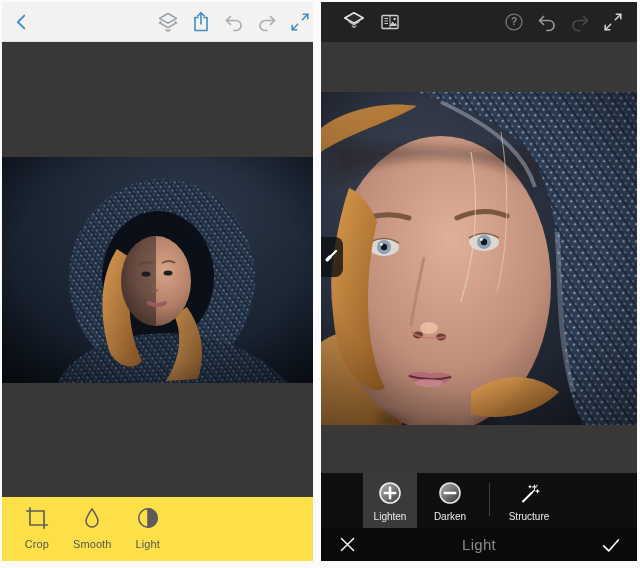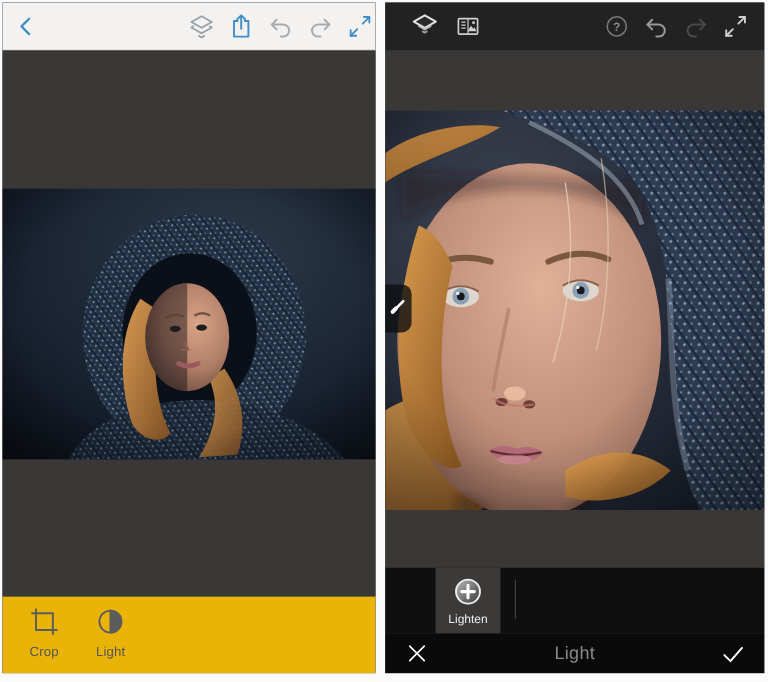--- a/index.html
+++ b/index.html
@@ -12,21 +12,21 @@
 
   
   .lp-topbar { height:40px; background:#f3f2f1; border-bottom:1px solid #e0dedd;
                display:flex; align-items:center; padding:0 1px 0 8px; }
   .lp-topbar .spacer { flex:1; }
   .icon-btn { width:24px; height:24px; display:flex; align-items:center; justify-content:center; margin-left:9px; }
   .icon-btn svg { display:block; }
   .lp-canvas { position:relative; height:455px; background:#393836; }
   .lp-photo { position:absolute; top:115px; left:0; width:311px; height:226px; }
   .lp-photo svg { display:block; width:100%; height:100%; }
-  .lp-tray { height:64px; background:#eab308; display:flex; padding:8px 0 0 7px; overflow:hidden; }
+  .lp-tray { height:64px; background:#fde047; display:flex; padding:8px 0 0 7px; overflow:hidden; }
   .lp-tool { width:55.5px; flex:0 0 55.5px; display:flex; flex-direction:column; align-items:center; }
   .lp-tool .t-icon { height:26px; display:flex; align-items:center; justify-content:center; }
   .lp-tool .t-label { margin-top:7px; font-size:11px; color:#565656; letter-spacing:0.1px; }
 
   
   .rp-topbar { height:40px; background:#222222; display:flex; align-items:center; padding:0 12px 0 20px; }
   .rp-topbar .spacer { flex:1; }
   .rp-topbar .icon-btn { margin-left:0; margin-right:10px; width:26px; height:26px; }
   .rp-topbar .right-group { display:flex; }
   .rp-topbar .right-group .icon-btn { margin-right:0; margin-left:9px; width:24px; height:24px; }
@@ -163,20 +163,28 @@
 
     <div class="lp-tray">
       <div class="lp-tool">
         <span class="t-icon">
           <svg width="26" height="26" viewBox="0 0 24 24" fill="none" stroke="#5c5c5c" stroke-width="1.5" stroke-linecap="round">
               <path d="M5.5 2.5 V18.5 H21.5"></path>
               <path d="M2.5 5.5 H18.5 V21.5"></path>
             </svg>
         </span>
         <span class="t-label">Crop</span>
+      </div>
+      <div class="lp-tool">
+        <span class="t-icon">
+          <svg width="26" height="26" viewBox="0 0 24 24" fill="none" stroke="#5c5c5c" stroke-width="1.4" stroke-linejoin="round">
+              <path d="M12 3.5 C9.5 7.5 6.5 11.5 6.5 14.8 a5.5 5.5 0 0 0 11 0 C17.5 11.5 14.5 7.5 12 3.5 Z"></path>
+            </svg>
+        </span>
+        <span class="t-label">Smooth</span>
       </div>
       <div class="lp-tool">
         <span class="t-icon">
           <svg width="26" height="26" viewBox="0 0 24 24" fill="none" stroke="#5c5c5c" stroke-width="1.4">
               <circle cx="12" cy="12" r="8.5"></circle>
               <path d="M12 3.5 a8.5 8.5 0 0 1 0 17 Z" fill="#5c5c5c"></path>
             </svg>
         </span>
         <span class="t-label">Light</span>
       </div>
@@ -333,21 +341,49 @@
                   <stop offset="0" stop-color="#b8b8b8"></stop>
                   <stop offset="100%" stop-color="#3a3a3a"></stop>
                 </linearGradient>
               </defs>
               <circle cx="12" cy="12" r="10" fill="url(#metal1)" stroke="#ededed" stroke-width="1.6"></circle>
               <path d="M12 6.8 V17.2 M6.8 12 H17.2" stroke="#ffffff" stroke-width="2.6" stroke-linecap="round"></path>
             </svg>
         </span>
         <span class="t-label">Lighten</span>
       </div>
+      <div class="rp-tool">
+        <span class="t-icon">
+          <svg width="24" height="24" viewBox="0 0 24 24" fill="none">
+              <defs>
+                <linearGradient id="metal2" x1="0" y1="0" x2="1" y2="1">
+                  <stop offset="0" stop-color="#b0b0b0"></stop>
+                  <stop offset="100%" stop-color="#343434"></stop>
+                </linearGradient>
+              </defs>
+              <circle cx="12" cy="12" r="10" fill="url(#metal2)" stroke="#e2e2e2" stroke-width="1.6"></circle>
+              <path d="M6.8 12 H17.2" stroke="#ffffff" stroke-width="2.6" stroke-linecap="round"></path>
+            </svg>
+        </span>
+        <span class="t-label">Darken</span>
+      </div>
       <div class="rp-divider"></div>
+      <div class="rp-tool">
+        <span class="t-icon">
+          <svg width="24" height="24" viewBox="0 0 24 24" fill="none" stroke="#ffffff" stroke-linecap="round">
+              <path d="M6 20.5 L14.5 12" stroke-width="2"></path>
+              <path d="M14.5 12 L17.5 9" stroke-width="1.4"></path>
+              <path d="M17.5 4 V7.6 M15.7 5.8 H19.3" stroke-width="1.2"></path>
+              <path d="M20.5 8.8 V11.6 M19.1 10.2 H21.9" stroke-width="1.2"></path>
+              <path d="M13 4.6 V6.8 M11.9 5.7 H14.1" stroke-width="1.1"></path>
+              <circle cx="20" cy="4.5" r="0.7" fill="#ffffff" stroke="none"></circle>
+            </svg>
+        </span>
+        <span class="t-label">Structure</span>
+      </div>
     </div>
 
     <div class="rp-footer">
       <div class="icon-btn" style="margin-left:0;">
         <span>
           <svg width="19" height="19" viewBox="0 0 22 22" fill="none" stroke="#ffffff" stroke-width="1.6" stroke-linecap="round">
               <path d="M4 4 L18 18 M18 4 L4 18"></path>
             </svg>
         </span>
       </div>

